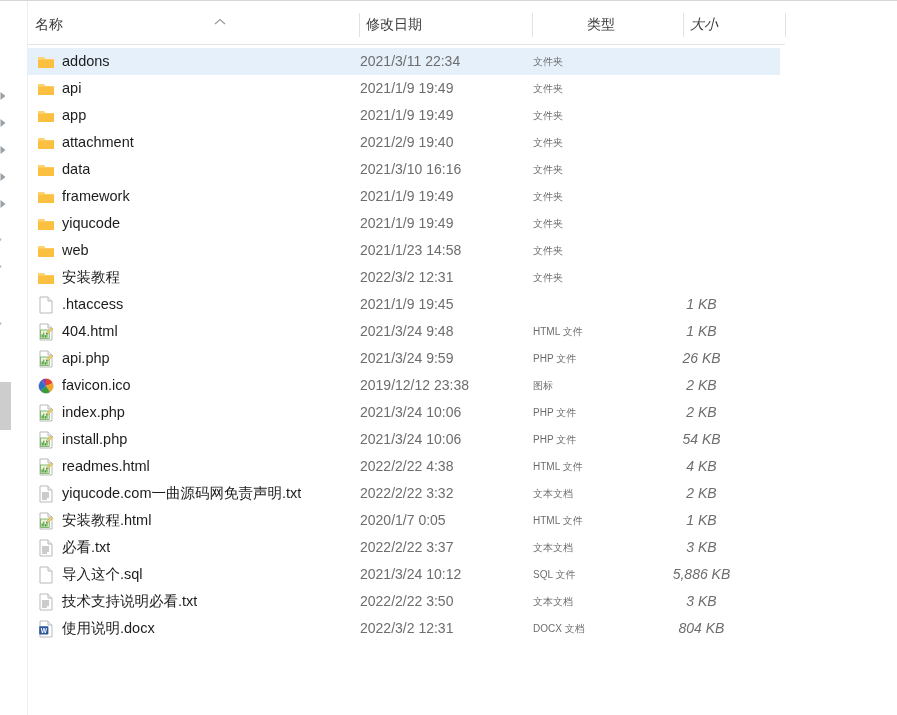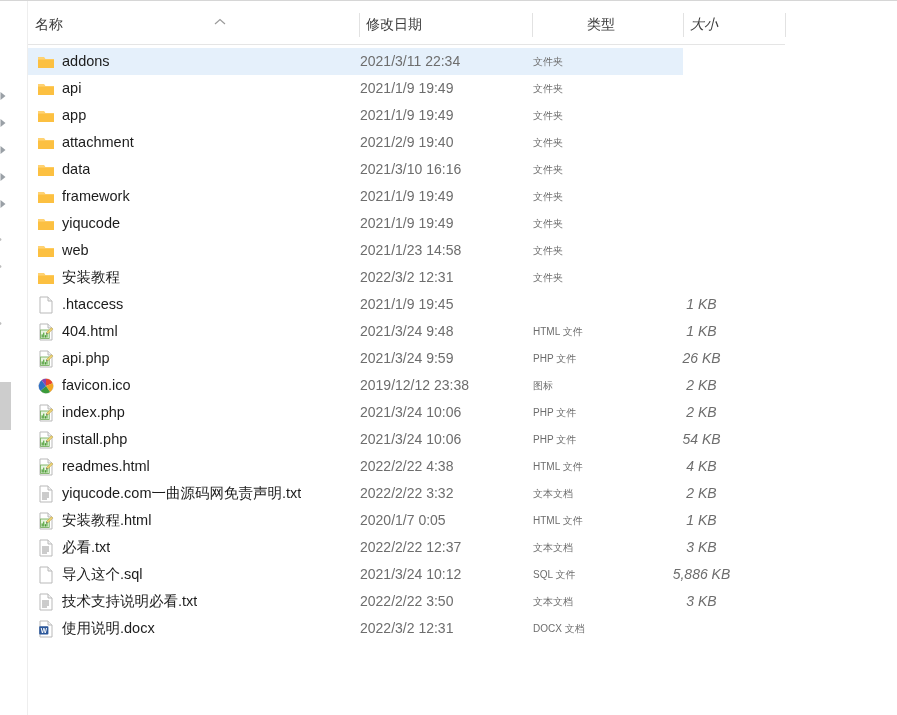--- a/index.html
+++ b/index.html
@@ -119,21 +119,21 @@
   #sep-4 { left: 757px; }
 
   
   #rows {
     position: relative;
     padding-top: 3px;
   }
   .row {
     position: relative;
     height: 27px;
-    width: 655px;
+    width: 752px;
     display: block;
   }
   .row.selected { background: #e5f0fb; }
 
   .cell {
     position: absolute;
     top: 0;
     height: 27px;
     line-height: 27px;
     font-size: 14.5px;
@@ -520,21 +520,21 @@
               <path d="M11 1 L11 5 L15 5" fill="#f2f2f2" stroke="#b9b9b9" stroke-width="1"></path>
               <g stroke="#8c8c8c" stroke-width="0.9">
                 <line x1="5" y1="8" x2="12" y2="8"></line>
                 <line x1="5" y1="10" x2="12" y2="10"></line>
                 <line x1="5" y1="12" x2="12" y2="12"></line>
                 <line x1="5" y1="14" x2="10" y2="14"></line>
               </g>
             </svg>
           </span>
           <span class="cell cell-name">必看.txt</span>
-          <span class="cell cell-date">2022/2/22 12:37</span>
+          <span class="cell cell-date">2022/2/22 3:37</span>
           <span class="cell cell-type">文本文档</span>
           <span class="cell cell-size">3 KB</span>
         </div>
         <div class="row">
           <span class="icon">
             <svg viewBox="0 0 18 18">
               <path d="M3 1 H11 L15 5 V17 H3 Z" fill="#ffffff" stroke="#b9b9b9" stroke-width="1"></path>
               <path d="M11 1 L11 5 L15 5" fill="#f2f2f2" stroke="#b9b9b9" stroke-width="1"></path>
             </svg>
           </span>
@@ -566,17 +566,18 @@
             <svg viewBox="0 0 18 18">
               <path d="M3 1 H11 L15 5 V17 H3 Z" fill="#ffffff" stroke="#b9b9b9" stroke-width="1"></path>
               <path d="M11 1 L11 5 L15 5" fill="#f2f2f2" stroke="#b9b9b9" stroke-width="1"></path>
               <rect x="2.2" y="6.2" width="9.2" height="8.4" rx="0.8" fill="#2b579a"></rect>
               <text x="6.8" y="12.9" font-size="6.6" fill="#ffffff" text-anchor="middle" font-family="Liberation Sans, sans-serif" font-weight="bold">W</text>
             </svg>
           </span>
           <span class="cell cell-name">使用说明.docx</span>
           <span class="cell cell-date">2022/3/2 12:31</span>
           <span class="cell cell-type">DOCX 文档</span>
+          <span class="cell cell-size">804 KB</span>
         </div>
       </div>
 
   </div>
 </div>
 
 </body></html>

